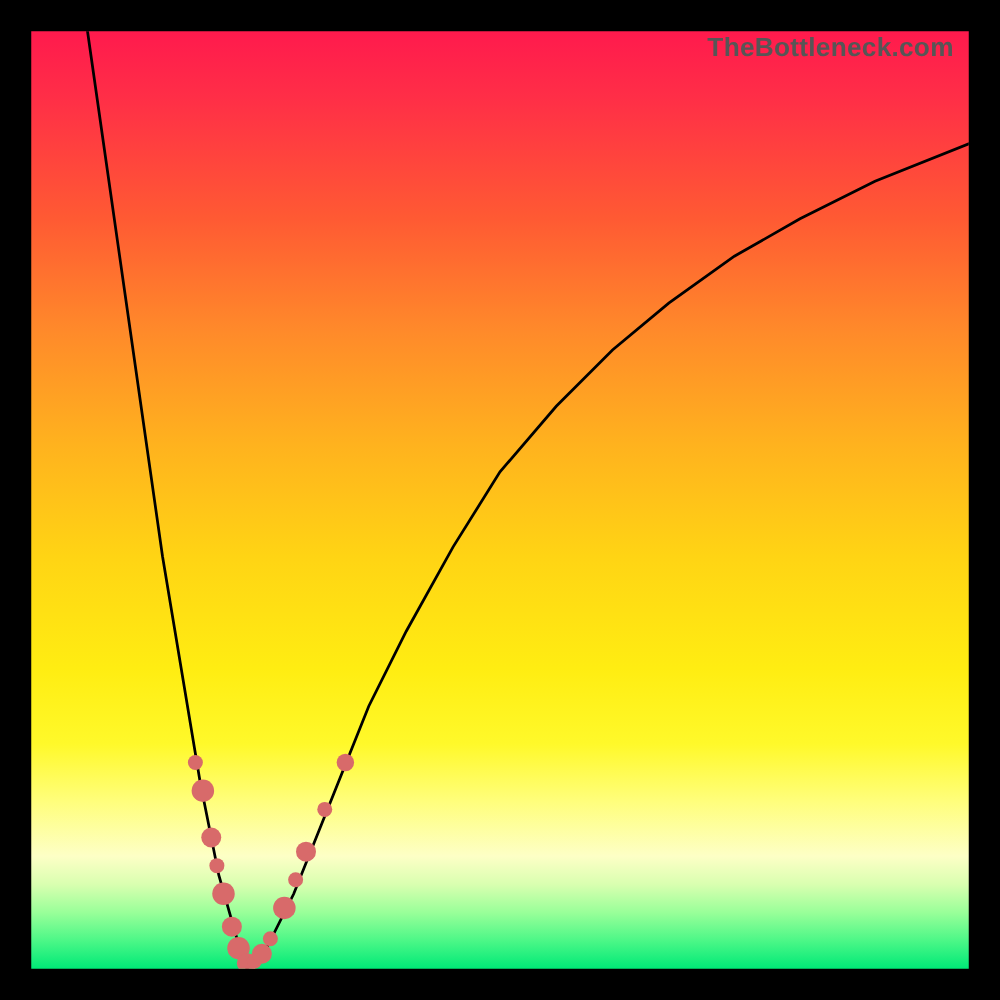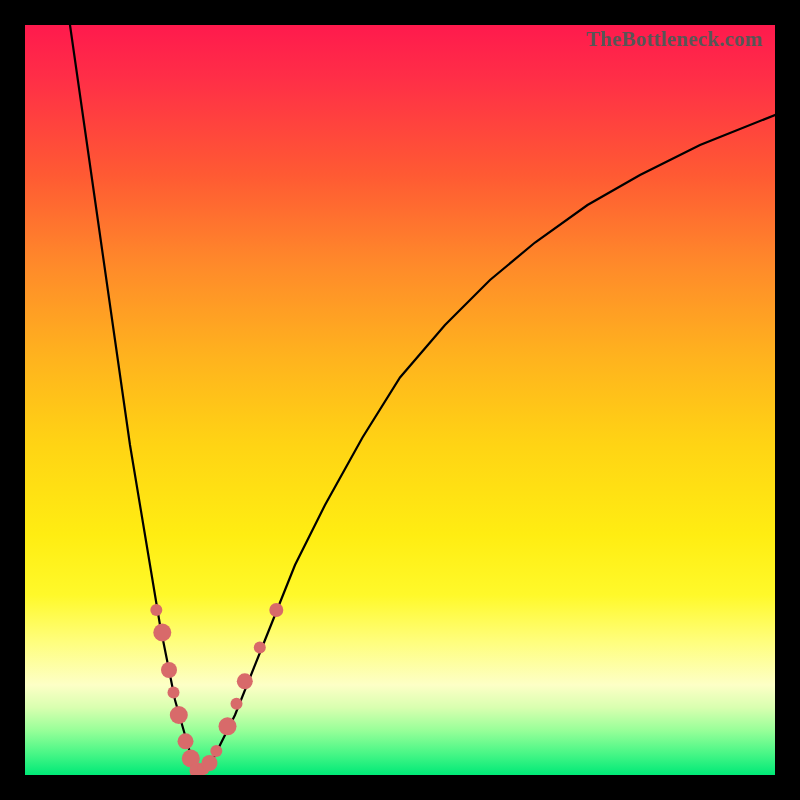--- a/index.html
+++ b/index.html
@@ -30,21 +30,21 @@
       #d9ffb0 91%,
       #99ff99 94%,
       #4cf787 97%,
       #00e977 100%
     );
   }
   .watermark {
     position: absolute;
     top: 2px;
     right: 12px;
-    font-family: Liberation Serif, serif;
+    font-family: Liberation Sans, sans-serif;
     font-size: 21px;
     font-weight: 600;
     color: #565656;
     letter-spacing: 0.2px;
   }
   svg.curve {
     position: absolute;
     left: 0;
     top: 0;
     width: 750px;

